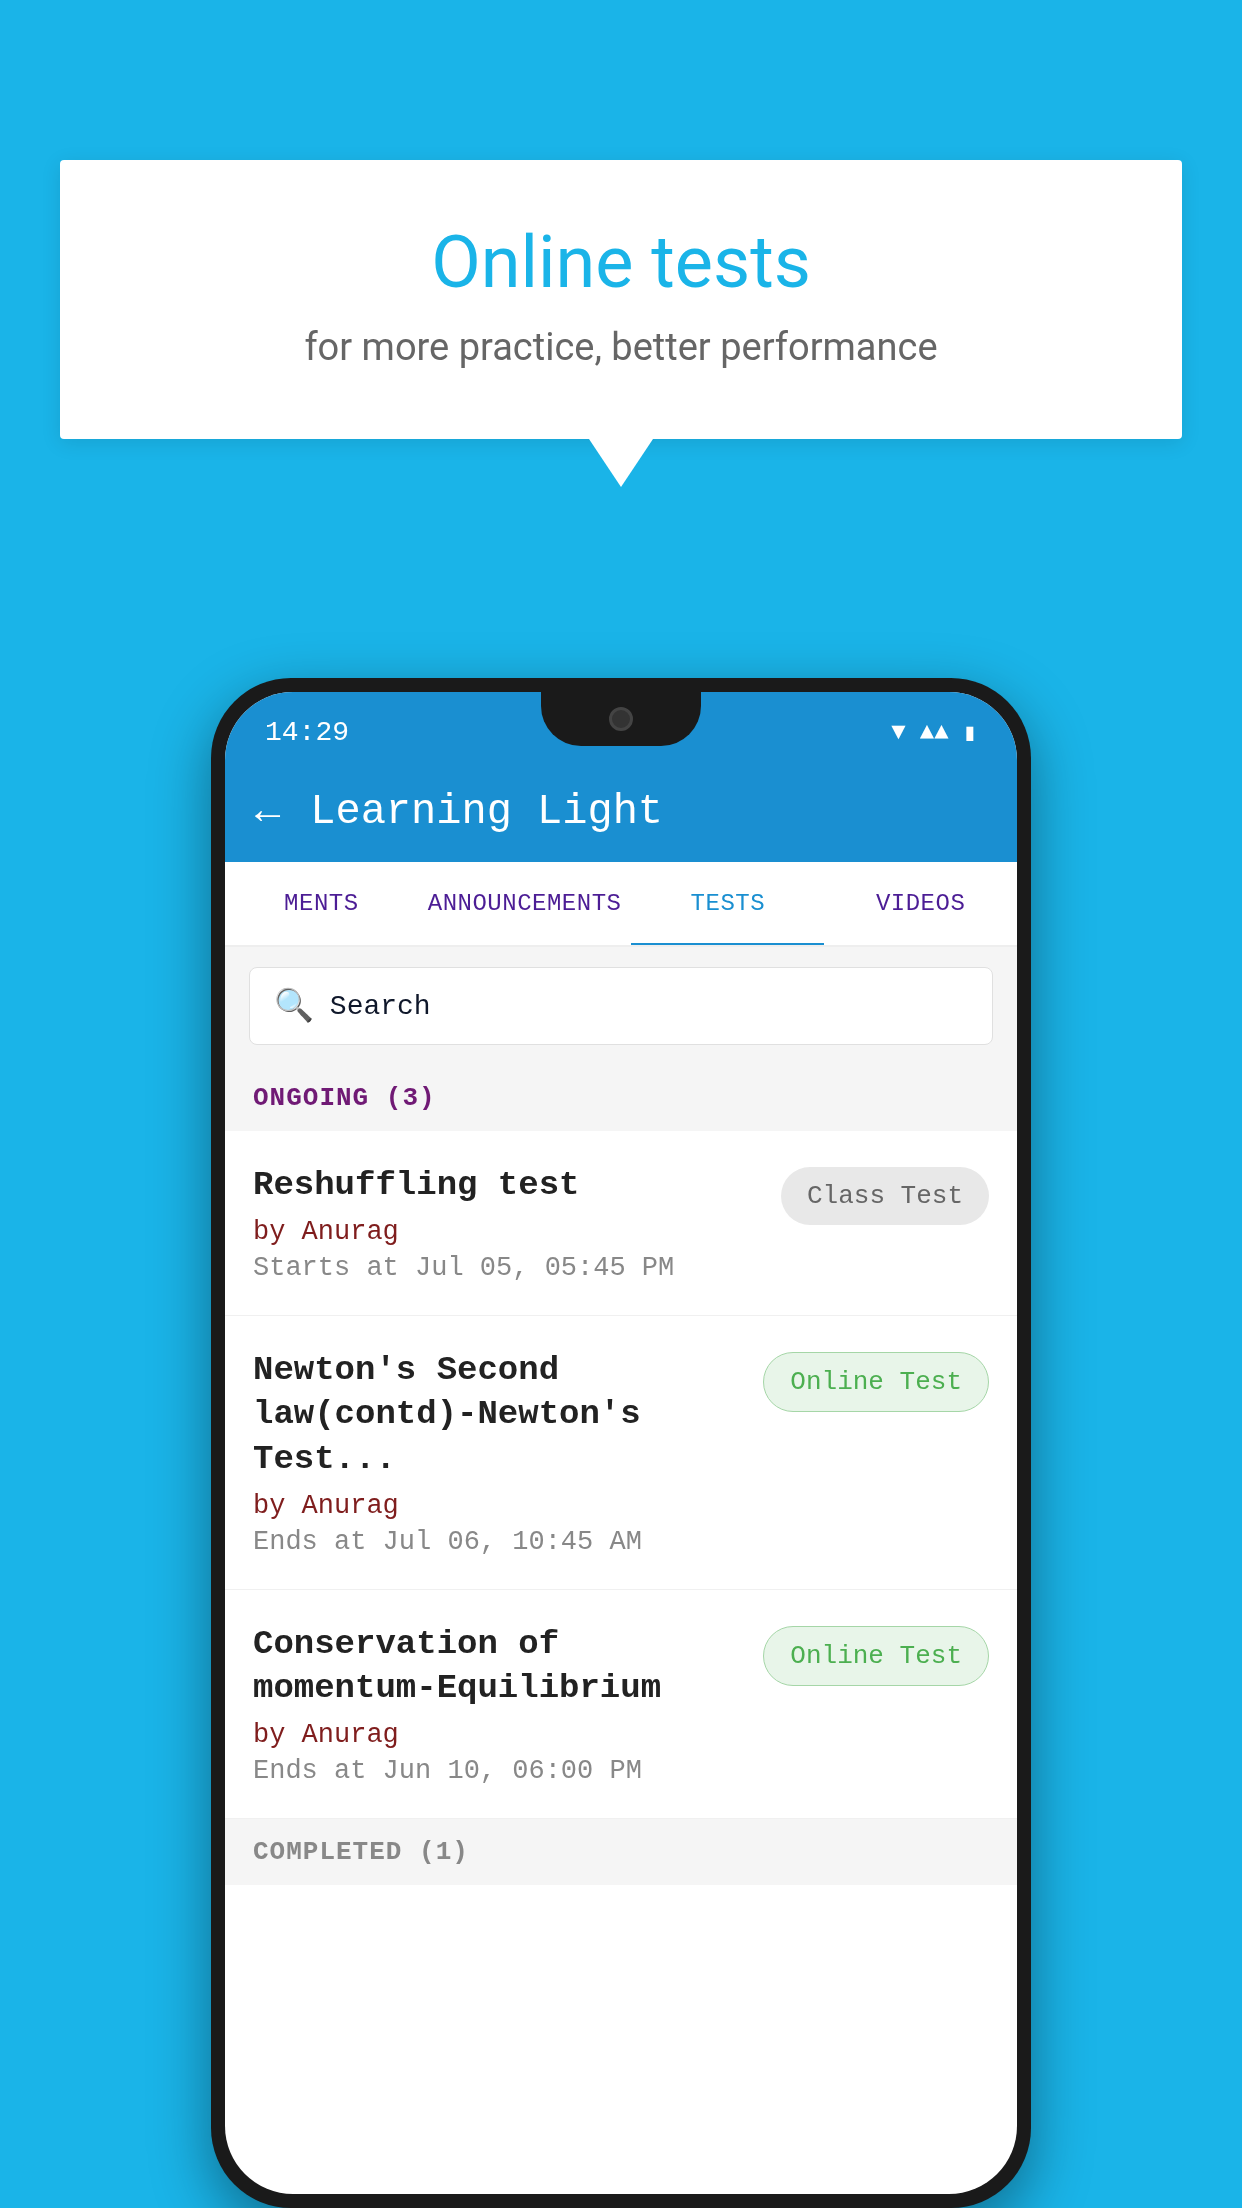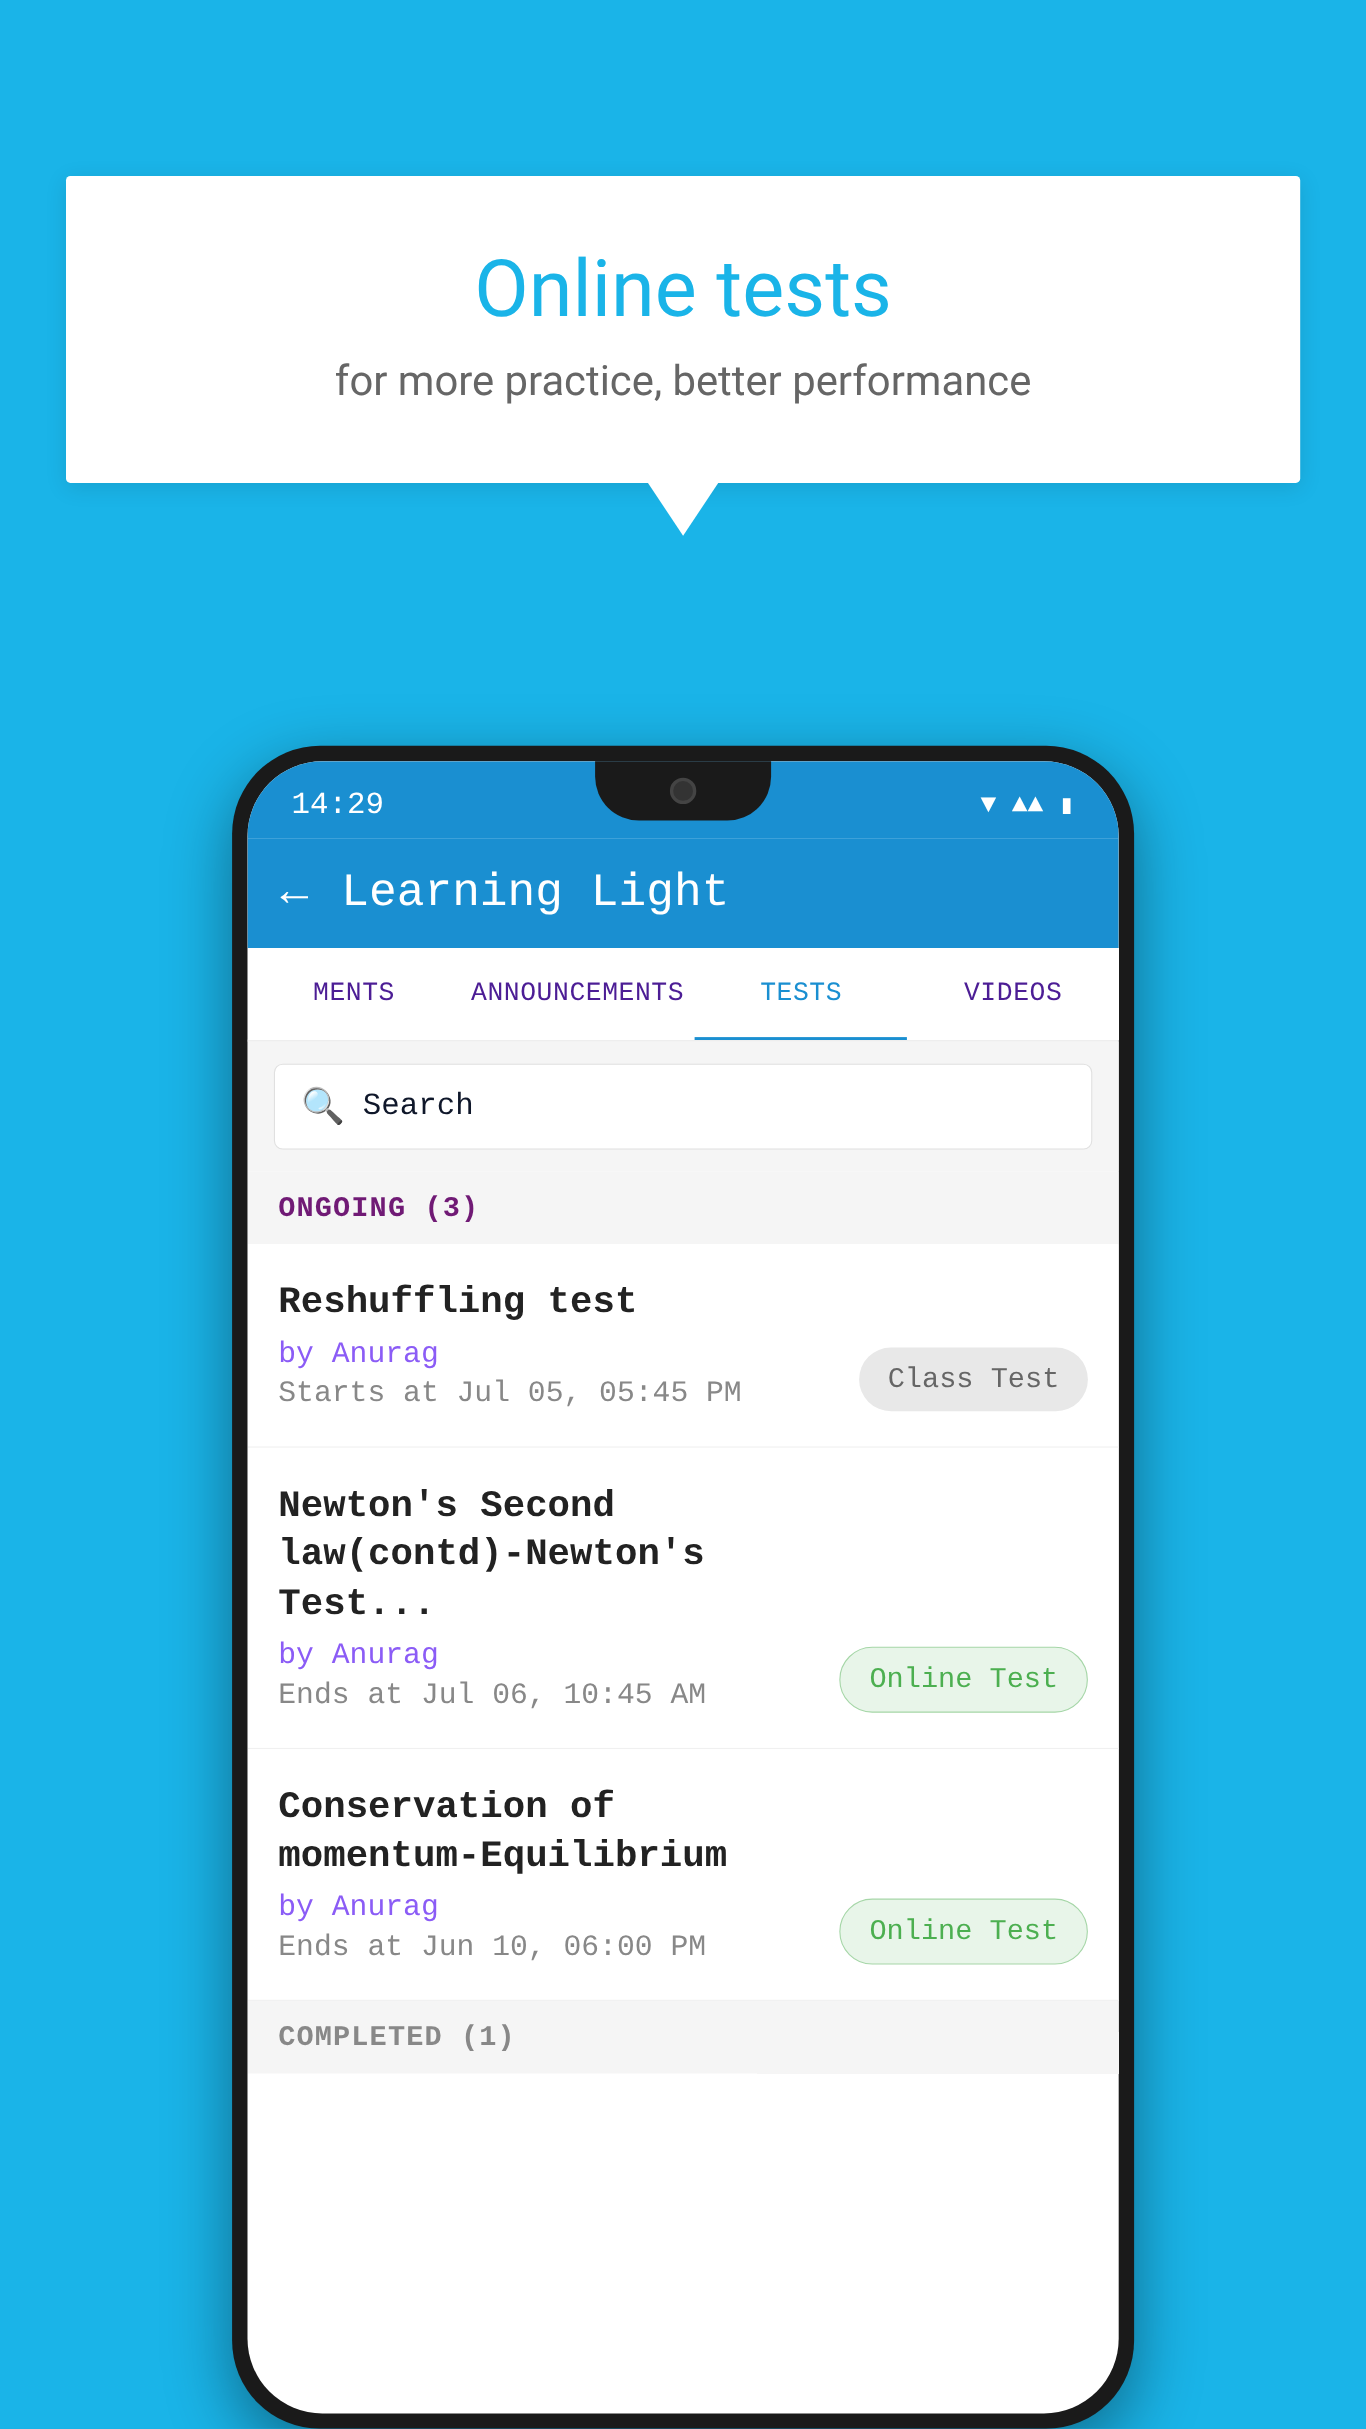--- a/index.html
+++ b/index.html
@@ -260,40 +260,40 @@
 
     
     .test-list {
       background: white;
     }
 
     .test-item {
       padding: 32px 28px;
       border-bottom: 1px solid #f0f0f0;
       display: flex;
-      align-items: flex-end;
+      align-items: flex-start;
       justify-content: space-between;
     }
 
     .test-info {
       flex: 1;
       margin-right: 20px;
     }
 
     .test-title {
       font-size: 34px;
       font-weight: 700;
       color: #222;
       margin-bottom: 10px;
       line-height: 1.3;
     }
 
     .test-author {
       font-size: 27px;
-      color: #8b5cf6;
+      color: #7f1d1d;
       margin-bottom: 6px;
     }
 
     .test-time {
       font-size: 27px;
       color: #888;
     }
 
     .test-badge {
       padding: 14px 26px;

